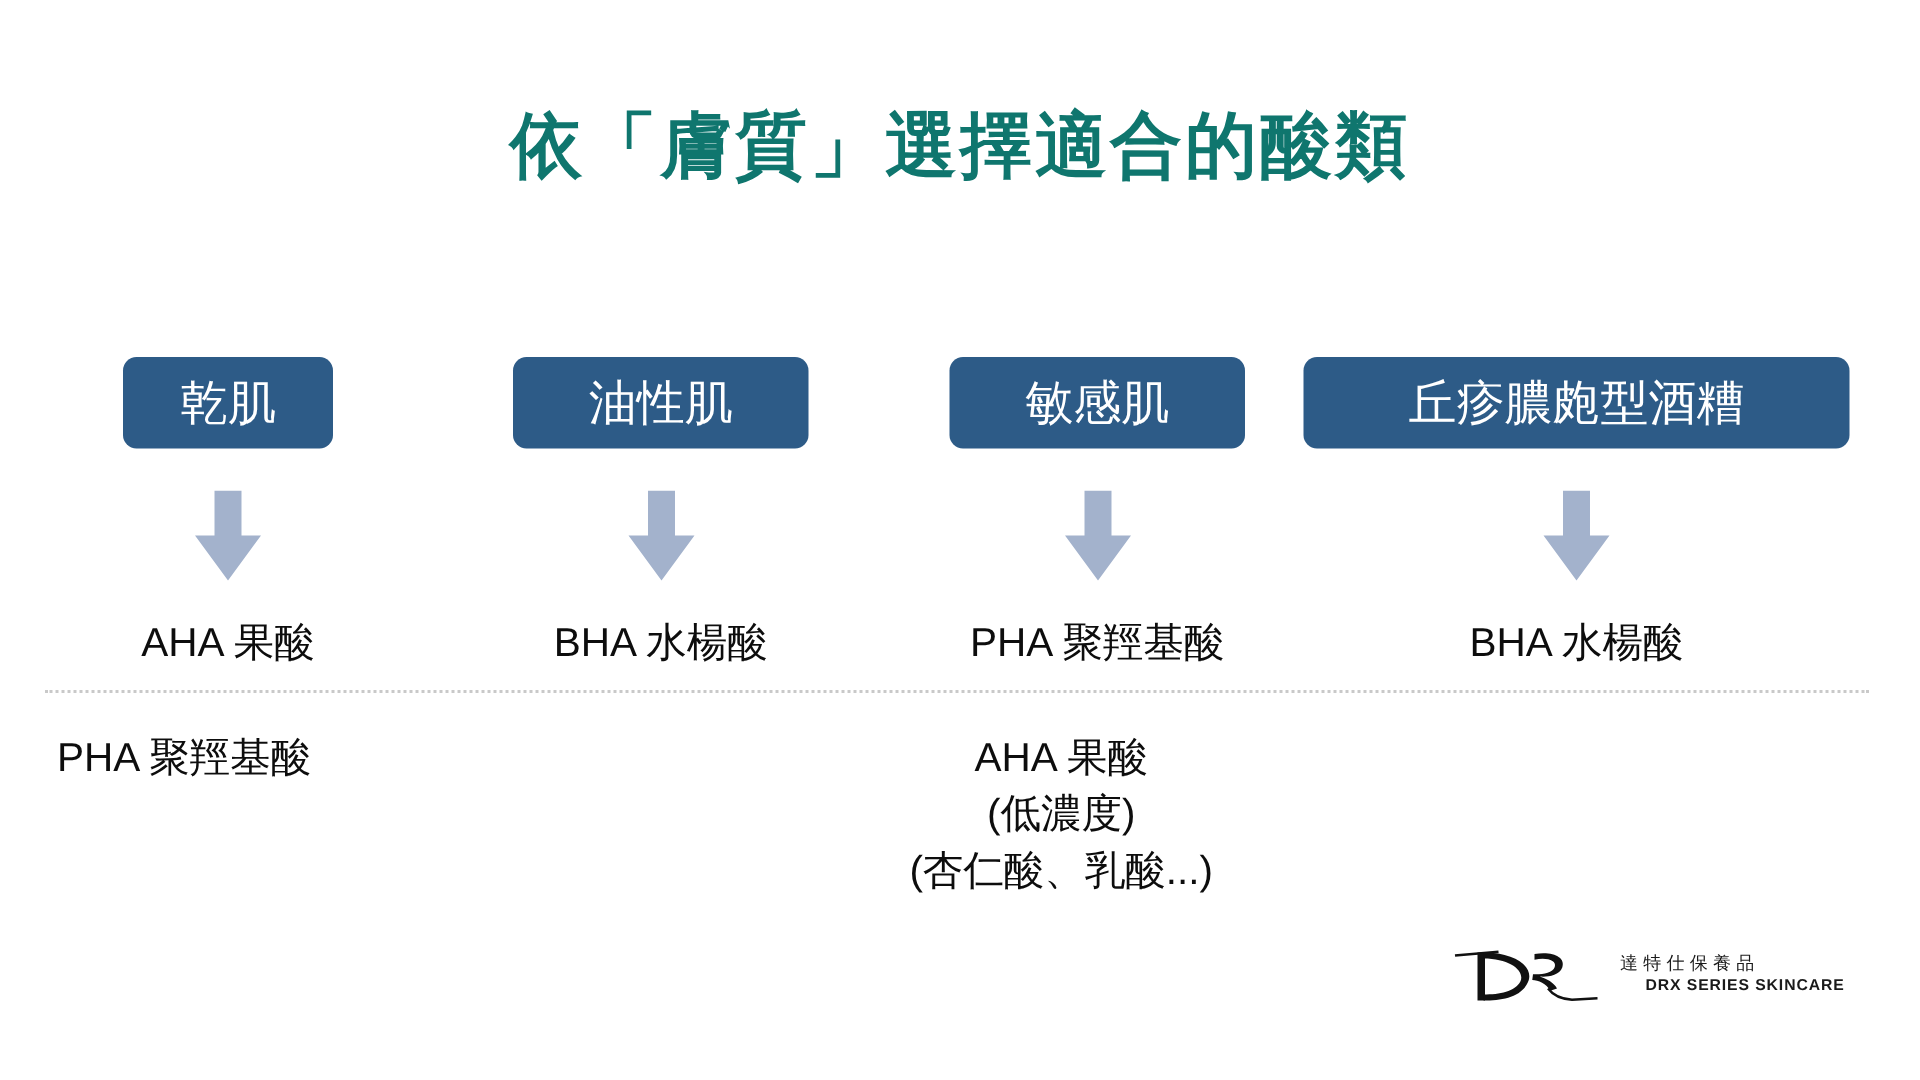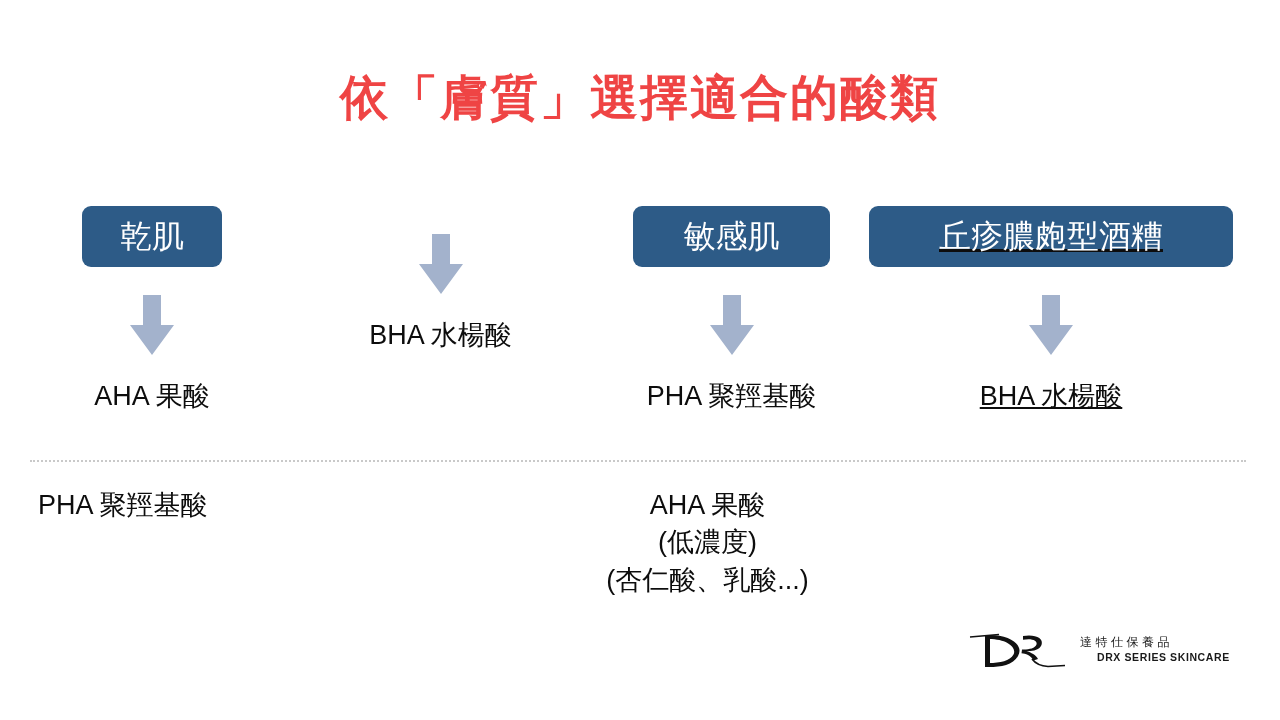--- a/index.html
+++ b/index.html
@@ -23,21 +23,21 @@
   
   #title {
     position: absolute;
     left: 0;
     top: 68px;
     width: 1280px;
     text-align: center;
     font-size: 48px;
     font-weight: bold;
     letter-spacing: 2px;
-    color: #ef4444;
+    color: #0f766e;
     line-height: 1.25;
     white-space: nowrap;
   }
 
   
   .column {
     position: absolute;
     top: 206px;
   }
 
@@ -46,20 +46,21 @@
     height: 61px;
     background: #2d5b87;
     border-radius: 9px;
     color: #ffffff;
     font-size: 32px;
     line-height: 61px;
     text-align: center;
     white-space: nowrap;
     padding: 0 18px;
     font-weight: normal;
+    margin-top: 32px;
   }
 
   .arrow-wrap {
     position: relative;
     height: 70px;
     margin-top: 28px;
   }
   .arrow {
     position: absolute;
     left: 50%;
@@ -152,39 +153,40 @@
     <div class="pill">乾肌</div>
     <div class="arrow-wrap">
       <svg class="arrow" width="60" height="62" viewBox="0 0 60 62">
         <polygon points="21,0 39,0 39,30 52,30 30,60 8,30 21,30" fill="#a3b2cc"></polygon>
       </svg>
     </div>
     <div class="acid-label">AHA 果酸</div>
   </div>
 
   <div class="column" id="col-1" style="left:342px; width:197px;">
+    <div class="pill">油性肌</div>
     <div class="arrow-wrap">
       <svg class="arrow" width="60" height="62" viewBox="0 0 60 62">
         <polygon points="21,0 39,0 39,30 52,30 30,60 8,30 21,30" fill="#a3b2cc"></polygon>
       </svg>
     </div>
     <div class="acid-label">BHA 水楊酸</div>
   </div>
 
   <div class="column" id="col-2" style="left:633px; width:197px;">
     <div class="pill">敏感肌</div>
     <div class="arrow-wrap">
       <svg class="arrow" width="60" height="62" viewBox="0 0 60 62">
         <polygon points="21,0 39,0 39,30 52,30 30,60 8,30 21,30" fill="#a3b2cc"></polygon>
       </svg>
     </div>
     <div class="acid-label">PHA 聚羥基酸</div>
   </div>
 
-  <div class="column" id="col-3" style="left:869px; width:364px;text-decoration:underline;">
+  <div class="column" id="col-3" style="left:869px; width:364px;">
     <div class="pill">丘疹膿皰型酒糟</div>
     <div class="arrow-wrap">
       <svg class="arrow" width="60" height="62" viewBox="0 0 60 62">
         <polygon points="21,0 39,0 39,30 52,30 30,60 8,30 21,30" fill="#a3b2cc"></polygon>
       </svg>
     </div>
     <div class="acid-label">BHA 水楊酸</div>
   </div>
 
   <div id="divider"></div>

